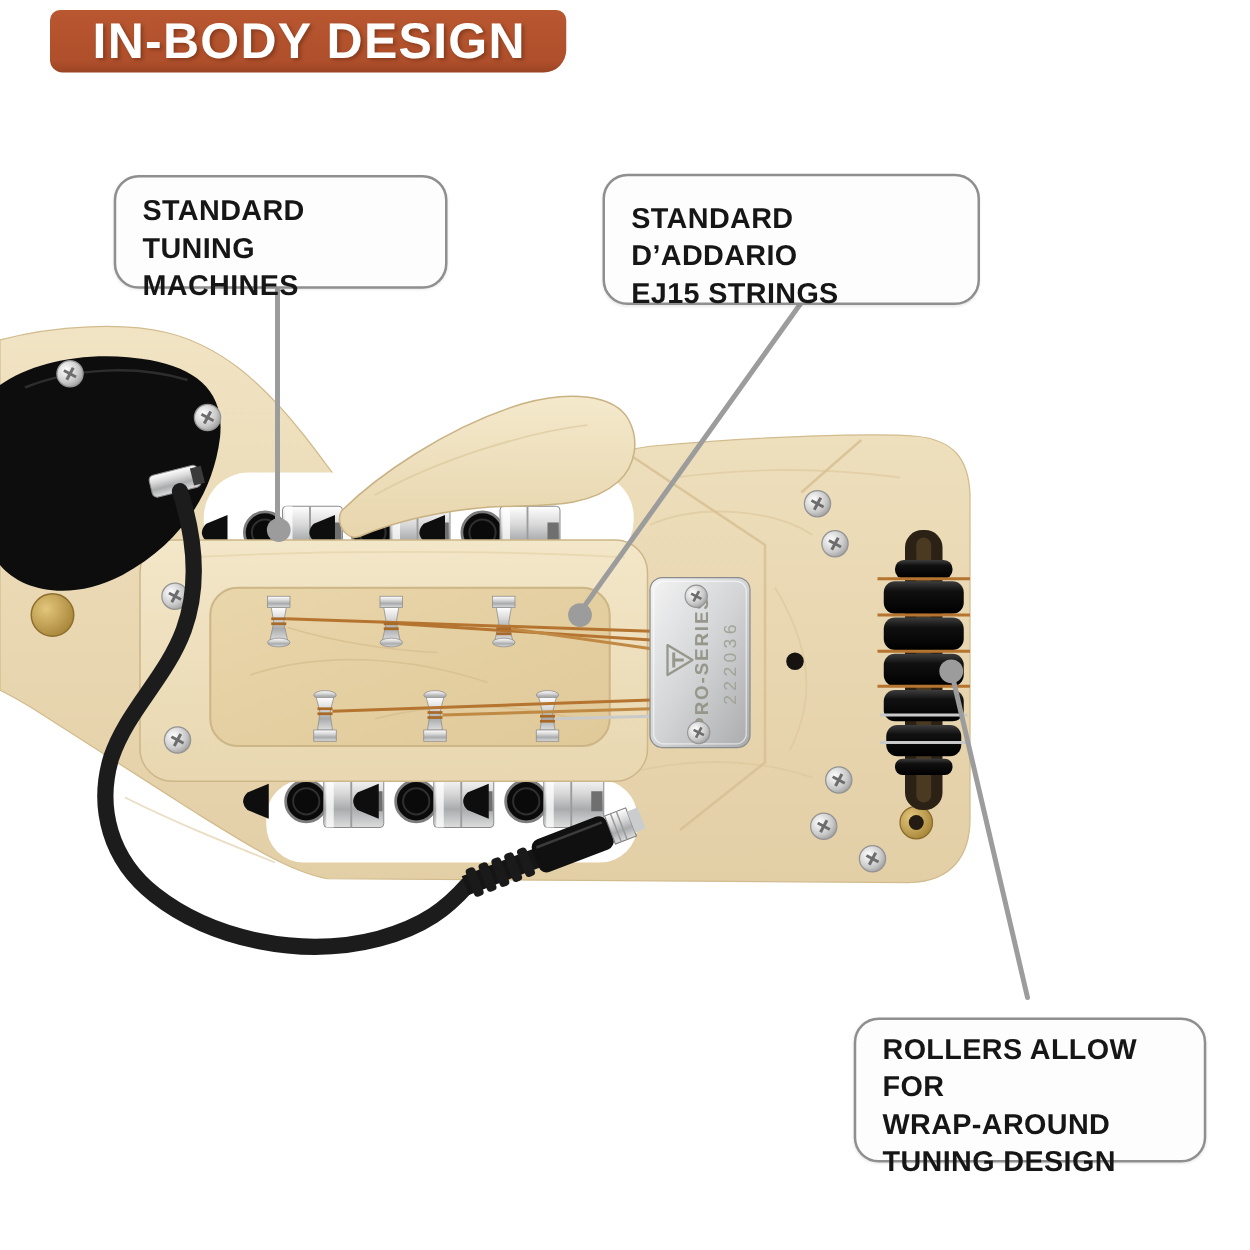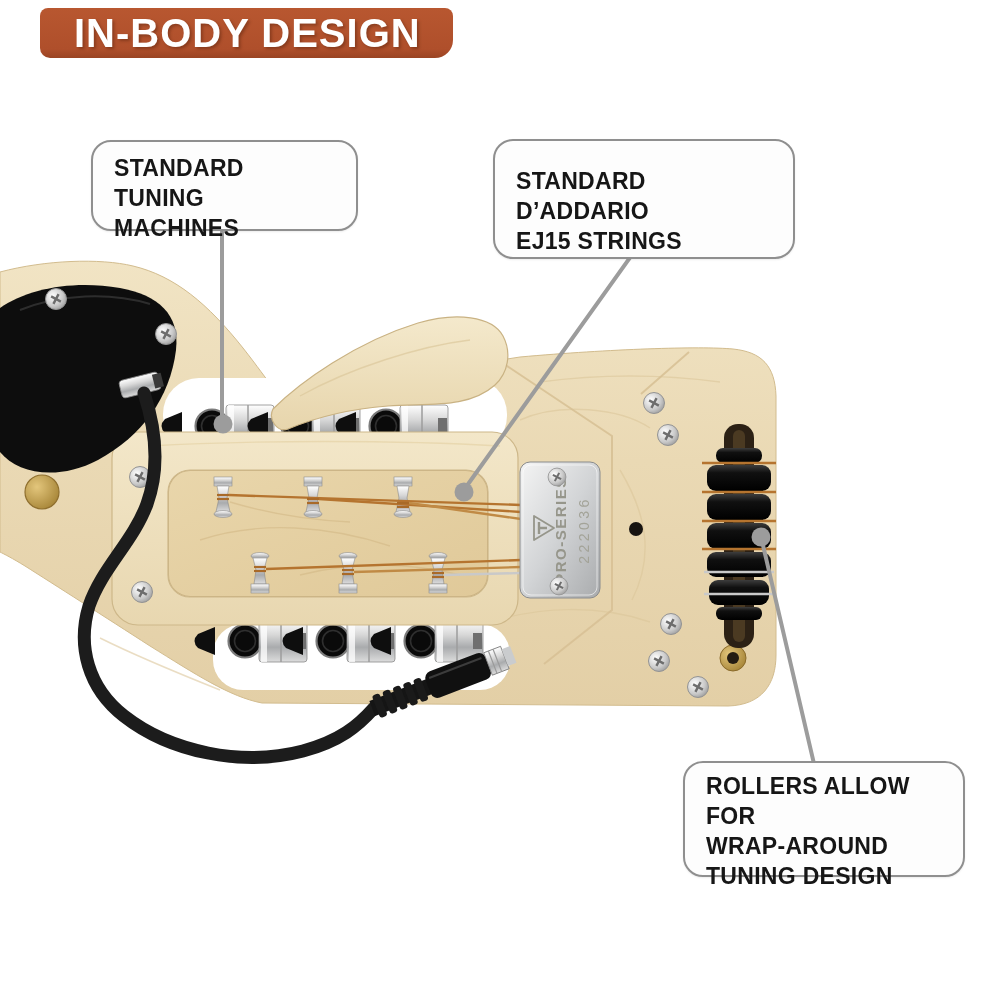--- a/index.html
+++ b/index.html
@@ -10,22 +10,22 @@
           border-radius:8px 8px 18px 10px;
           display:flex;align-items:center;padding-left:34px;box-sizing:border-box;}
   .banner span{font-size:40px;font-weight:900;letter-spacing:1px;color:#fff;
           text-shadow:2px 2px 3px rgba(70,25,8,.38);white-space:nowrap;}
   .callout{position:absolute;background:#fdfdfd;border:2px solid #8f8f8f;border-radius:20px;
           display:flex;align-items:center;box-sizing:border-box;padding:0 21px;
           box-shadow:0 1px 2px rgba(0,0,0,.08);}
   .callout span{font-size:23px;font-weight:700;line-height:30px;color:#161616;
           letter-spacing:.3px;white-space:pre-line;margin-top:24px;}
   #callout-tuning{left:91px;top:140px;width:267px;height:91px;}
-  #callout-strings{left:493px;top:139px;width:302px;height:120px;}
-  #callout-rollers{left:683px;top:761px;width:282px;height:116px;}
+  #callout-strings{left:482px;top:139px;width:302px;height:105px;}
+  #callout-rollers{left:683px;top:814px;width:282px;height:116px;}
   svg{position:absolute;left:0;top:0;}
 </style>
 </head>
 <body>
 
 <div class="stage">
 
   <svg width="1000" height="1000" viewBox="0 0 1000 1000">
     <defs>
       <linearGradient id="woodG" x1="0" y1="0" x2="0" y2="1">

